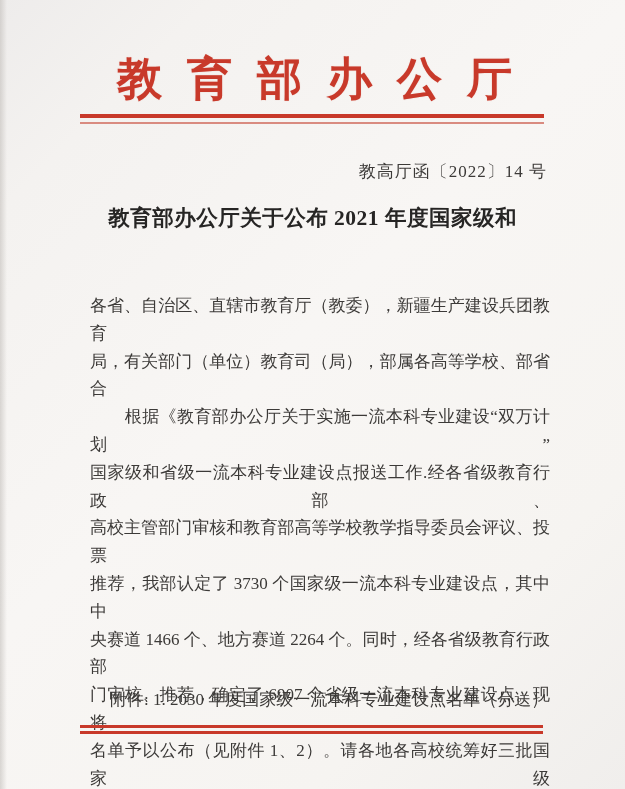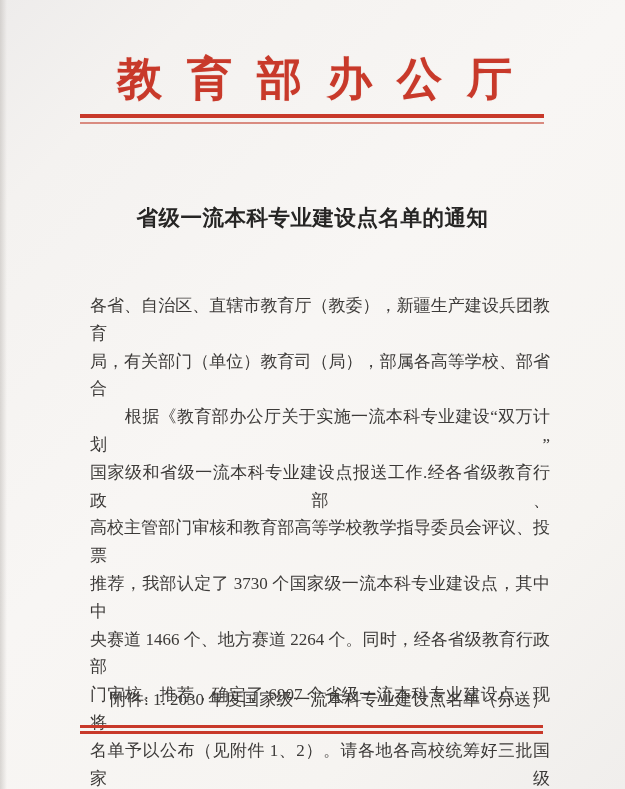--- a/index.html
+++ b/index.html
@@ -77,23 +77,24 @@
 </style>
 </head>
 <body>
 
 <div class="page">
 
   <div class="letterhead">教育部办公厅</div>
 
   <div class="rule rule-top"></div>
 
+  <div class="doc-number">教高厅函〔2022〕14 号</div>
 
   <div class="title">
-    <div>省级一流本科专业建设点名单的通知</div>
+    <div>教育部办公厅关于公布 2021 年度国家级和</div>
   </div>
 
   <div class="body-text" id="body-text">
       <div class="line">各省、自治区、直辖市教育厅（教委），新疆生产建设兵团教育</div>
       <div class="line">局，有关部门（单位）教育司（局），部属各高等学校、部省合</div>
       <div class="line">　　根据《教育部办公厅关于实施一流本科专业建设“双万计划”</div>
       <div class="line">国家级和省级一流本科专业建设点报送工作.经各省级教育行政部、</div>
       <div class="line">高校主管部门审核和教育部高等学校教学指导委员会评议、投票</div>
       <div class="line">推荐，我部认定了 3730 个国家级一流本科专业建设点，其中中</div>
       <div class="line">央赛道 1466 个、地方赛道 2264 个。同时，经各省级教育行政部</div>

